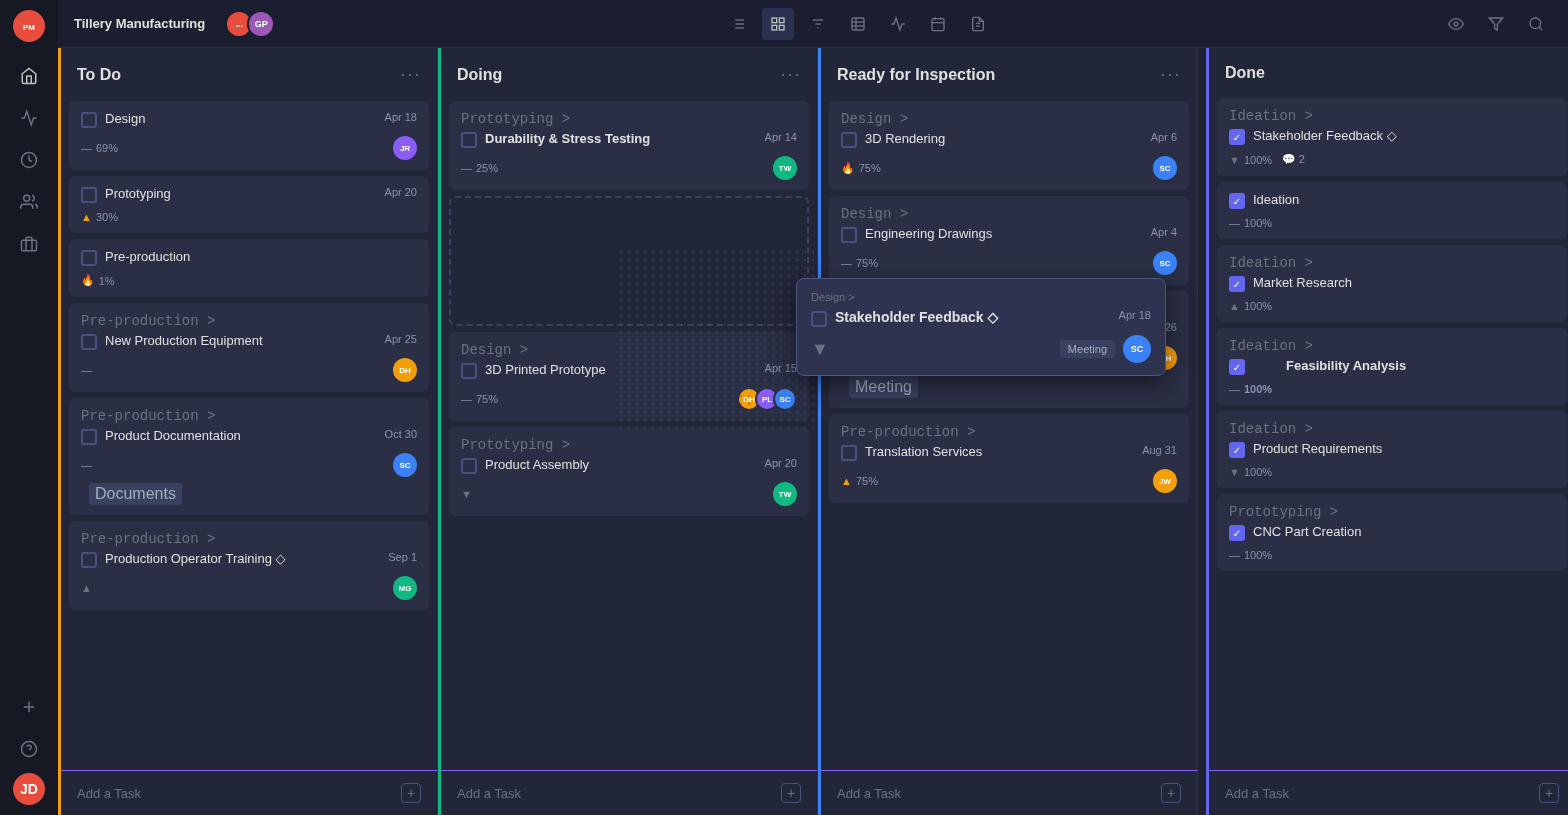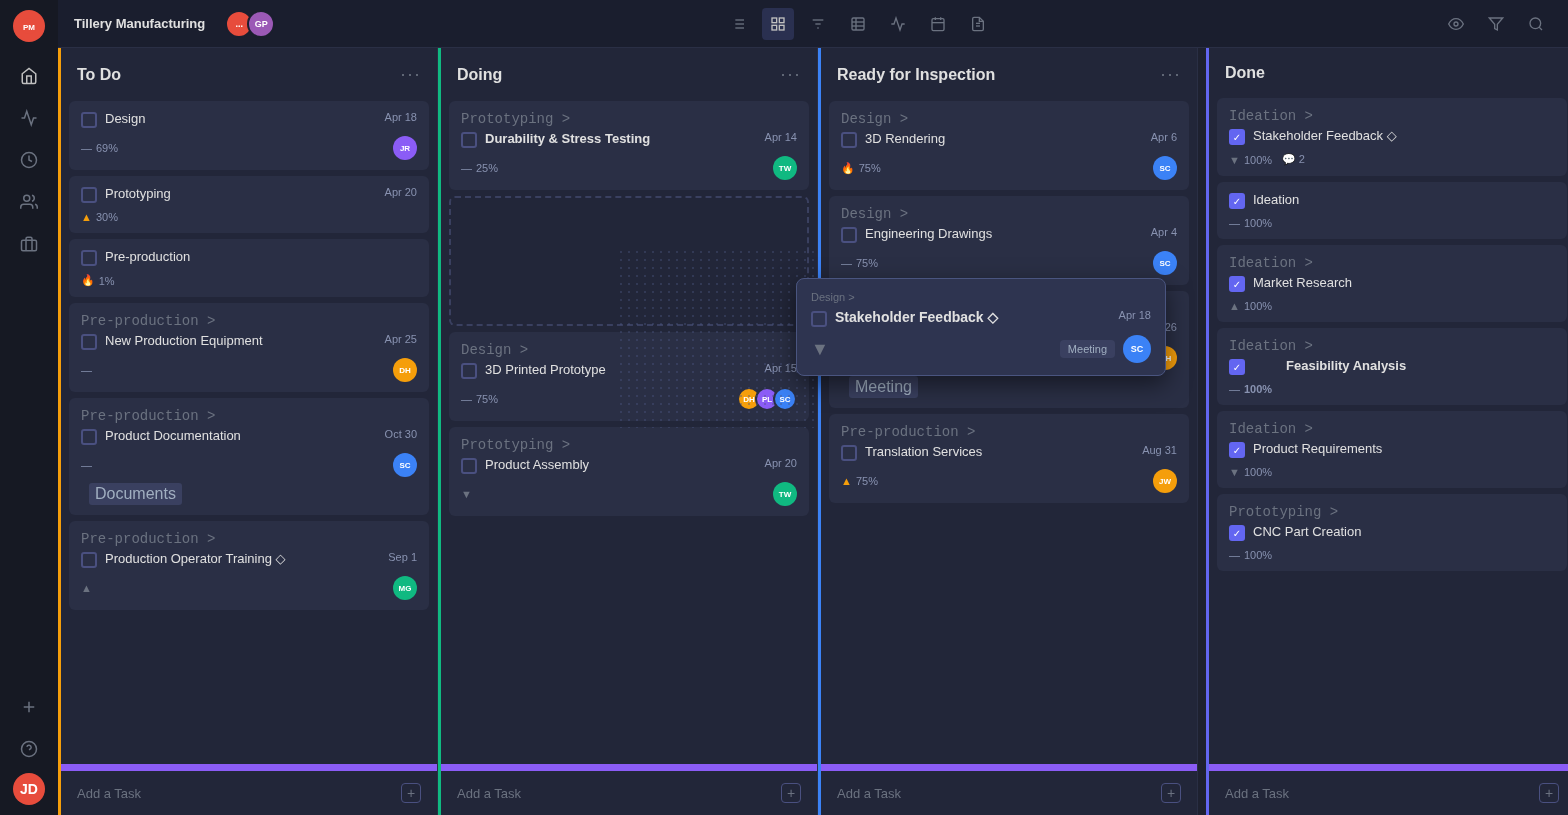--- a/index.html
+++ b/index.html
@@ -248,21 +248,21 @@
     
     .add-task {
       padding: 12px 16px;
       display: flex;
       align-items: center;
       justify-content: space-between;
       color: #6b7280;
       font-size: 13px;
       cursor: pointer;
       flex-shrink: 0;
-      border-top: 7px solid #8b5cf6;
+      border-top: 1px solid #8b5cf6;
     }
     .add-task-plus {
       width: 20px; height: 20px;
       border: 1px solid #4a5080;
       border-radius: 4px;
       display: flex; align-items: center; justify-content: center;
       font-size: 14px;
     }
 
     

